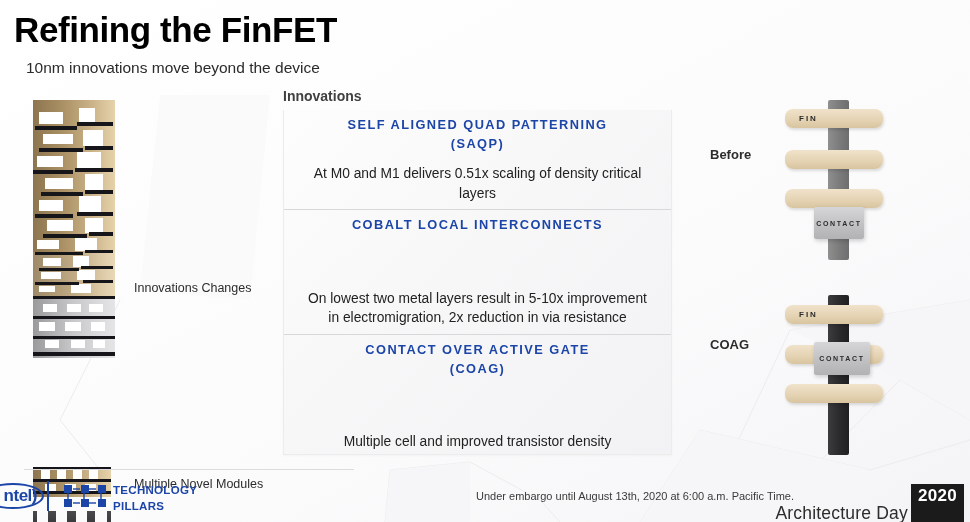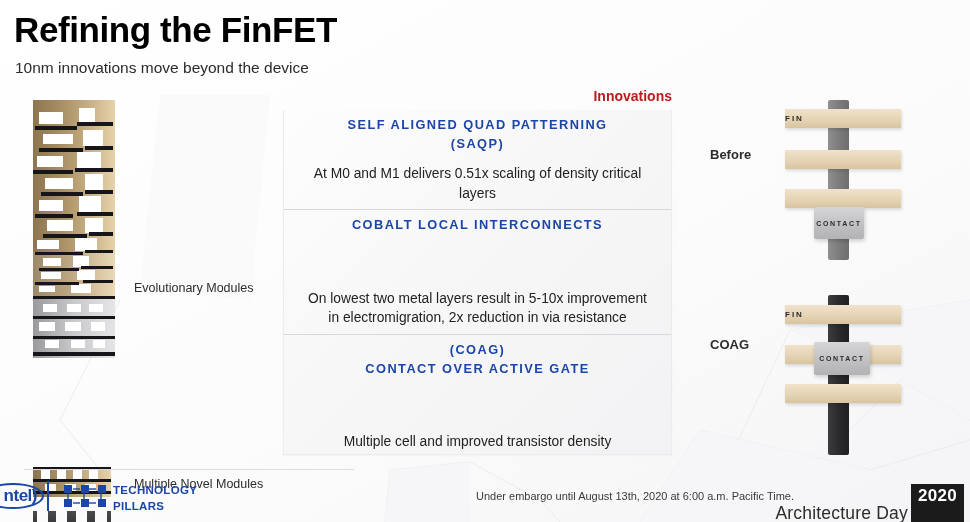--- a/index.html
+++ b/index.html
@@ -15,40 +15,40 @@
   
   .bg-facets { position:absolute; inset:0; z-index:0; pointer-events:none; }
 
   
   .slide-title {
     position:absolute; left:14px; top:10px;
     font-size:35px; font-weight:bold; letter-spacing:-0.4px;
     color:#000; white-space:nowrap;
   }
   .slide-subtitle {
-    position:absolute; left:15px; top:59px;
+    position:absolute; left:26px; top:59px;
     font-size:15.5px; font-weight:normal; color:#2b2b2b; white-space:nowrap;
   }
 
   
   .left-col { position:absolute; left:0; top:95px; width:270px; height:360px; }
 
   .stack-big { position:absolute; left:33px; top:5px; width:82px; height:258px; overflow:hidden; }
   .stack-mid { position:absolute; left:33px; top:372px; width:78px; height:30px; overflow:hidden; }
   .stack-small { position:absolute; left:33px; top:416px; width:78px; height:35px; overflow:hidden; }
 
   .lbl { position:absolute; font-size:12.5px; color:#2c2c2c; white-space:nowrap; }
   .lbl-evo   { left:134px; top:186px; }
   .lbl-multi { left:134px; top:382px; }
   .lbl-some  { left:134px; top:426px; }
 
   
   .innovations-title {
     position:absolute; left:283px; top:88px; width:389px;
-    text-align:right; font-size:14px; font-weight:bold; color:#b91c1c;
+    text-align:left; font-size:14px; font-weight:bold; color:#404040;
   }
   .panel {
     position:absolute; left:283px; top:110px; width:389px; height:345px;
     background:linear-gradient(135deg,#fdfdfd 0%,#f7f7f8 45%,#f2f2f4 100%);
     border:1px solid #ececed;
     border-top:none;
     display:flex; flex-direction:column;
     box-shadow:0 1px 2px rgba(0,0,0,0.03);
   }
   .card {
@@ -71,26 +71,26 @@
   .diag-label { position:absolute; left:20px; top:52px; font-size:13px; color:#2c2c2c;font-weight:bold; }
 
   .gate {
     position:absolute; left:138px; width:21px;
     border-radius:2px;
   }
   .gate-gray  { top:5px;  height:160px; background:linear-gradient(90deg,#8f8f90,#7b7b7c 55%,#6e6e70); }
   .gate-black { top:10px; height:160px; background:linear-gradient(90deg,#3c3c3e,#2a2a2c 55%,#202022); }
 
   .fin {
-    position:absolute; left:95px; width:116px; height:19px;
+    position:absolute; left:95px; width:98px; height:19px;
     background:linear-gradient(180deg,#f0e3cb,#e4d2b2 60%,#d8c49f);
-    border-radius:0;
+    border-radius:8px;
     box-shadow:1px 2px 3px rgba(0,0,0,0.13);
     font-size:8px; font-weight:bold; letter-spacing:2px;
-    color:#2b2b2b; display:flex; align-items:center; 
+    color:#2b2b2b; display:flex; align-items:center; padding-left:14px;
   }
   .contact {
     position:absolute; width:50px; height:32px;
     background:linear-gradient(180deg,#d6d6d8,#bfbfc1 60%,#b2b2b4);
     border-radius:2px;
     box-shadow:1px 2px 4px rgba(0,0,0,0.18);
     display:flex; align-items:center; justify-content:center;
     font-size:7px; font-weight:bold; letter-spacing:1.7px; color:#2b2b2b;
   }
   
@@ -271,21 +271,21 @@
       <rect x="4" y="0" width="11" height="14"></rect>
         <rect x="23" y="0" width="11" height="14"></rect>
       <rect x="43" y="0" width="11" height="14"></rect>
         <rect x="62" y="0" width="12" height="14"></rect>
       <rect x="6" y="14" width="16" height="9"></rect>
         <rect x="30" y="14" width="16" height="9"></rect>
         <rect x="54" y="14" width="18" height="9"></rect>
     </g>
   </svg>
 
-  <div class="lbl lbl-evo">Evolutionary Modules</div>
+  <div class="lbl lbl-evo">Innovations Changes</div>
   <div class="lbl lbl-multi">Multiple Novel Modules</div>
   <div class="lbl lbl-some">Some novel Modules</div>
 </div>
 
 <div class="innovations-title">Innovations</div>
 
 <div class="panel">
 
   <div class="card">
     <div class="card-title">
@@ -297,22 +297,22 @@
 
   <div class="card">
     <div class="card-title">
       <div>COBALT LOCAL INTERCONNECTS</div>
     </div>
     <div class="card-body">On lowest two metal layers result in 5-10x improvement in electromigration, 2x reduction in via resistance</div>
   </div>
 
   <div class="card">
     <div class="card-title">
+      <div>CONTACT OVER ACTIVE GATE</div>
       <div>(COAG)</div>
-      <div>CONTACT OVER ACTIVE GATE</div>
     </div>
     <div class="card-body">Multiple cell and improved transistor density</div>
   </div>
 
 </div>
 
 <div class="diagram diag-before">
   <div class="diag-label">Before</div>
   <div class="gate gate-gray"></div>
   <div class="fin" style="top:14px">FIN</div>

